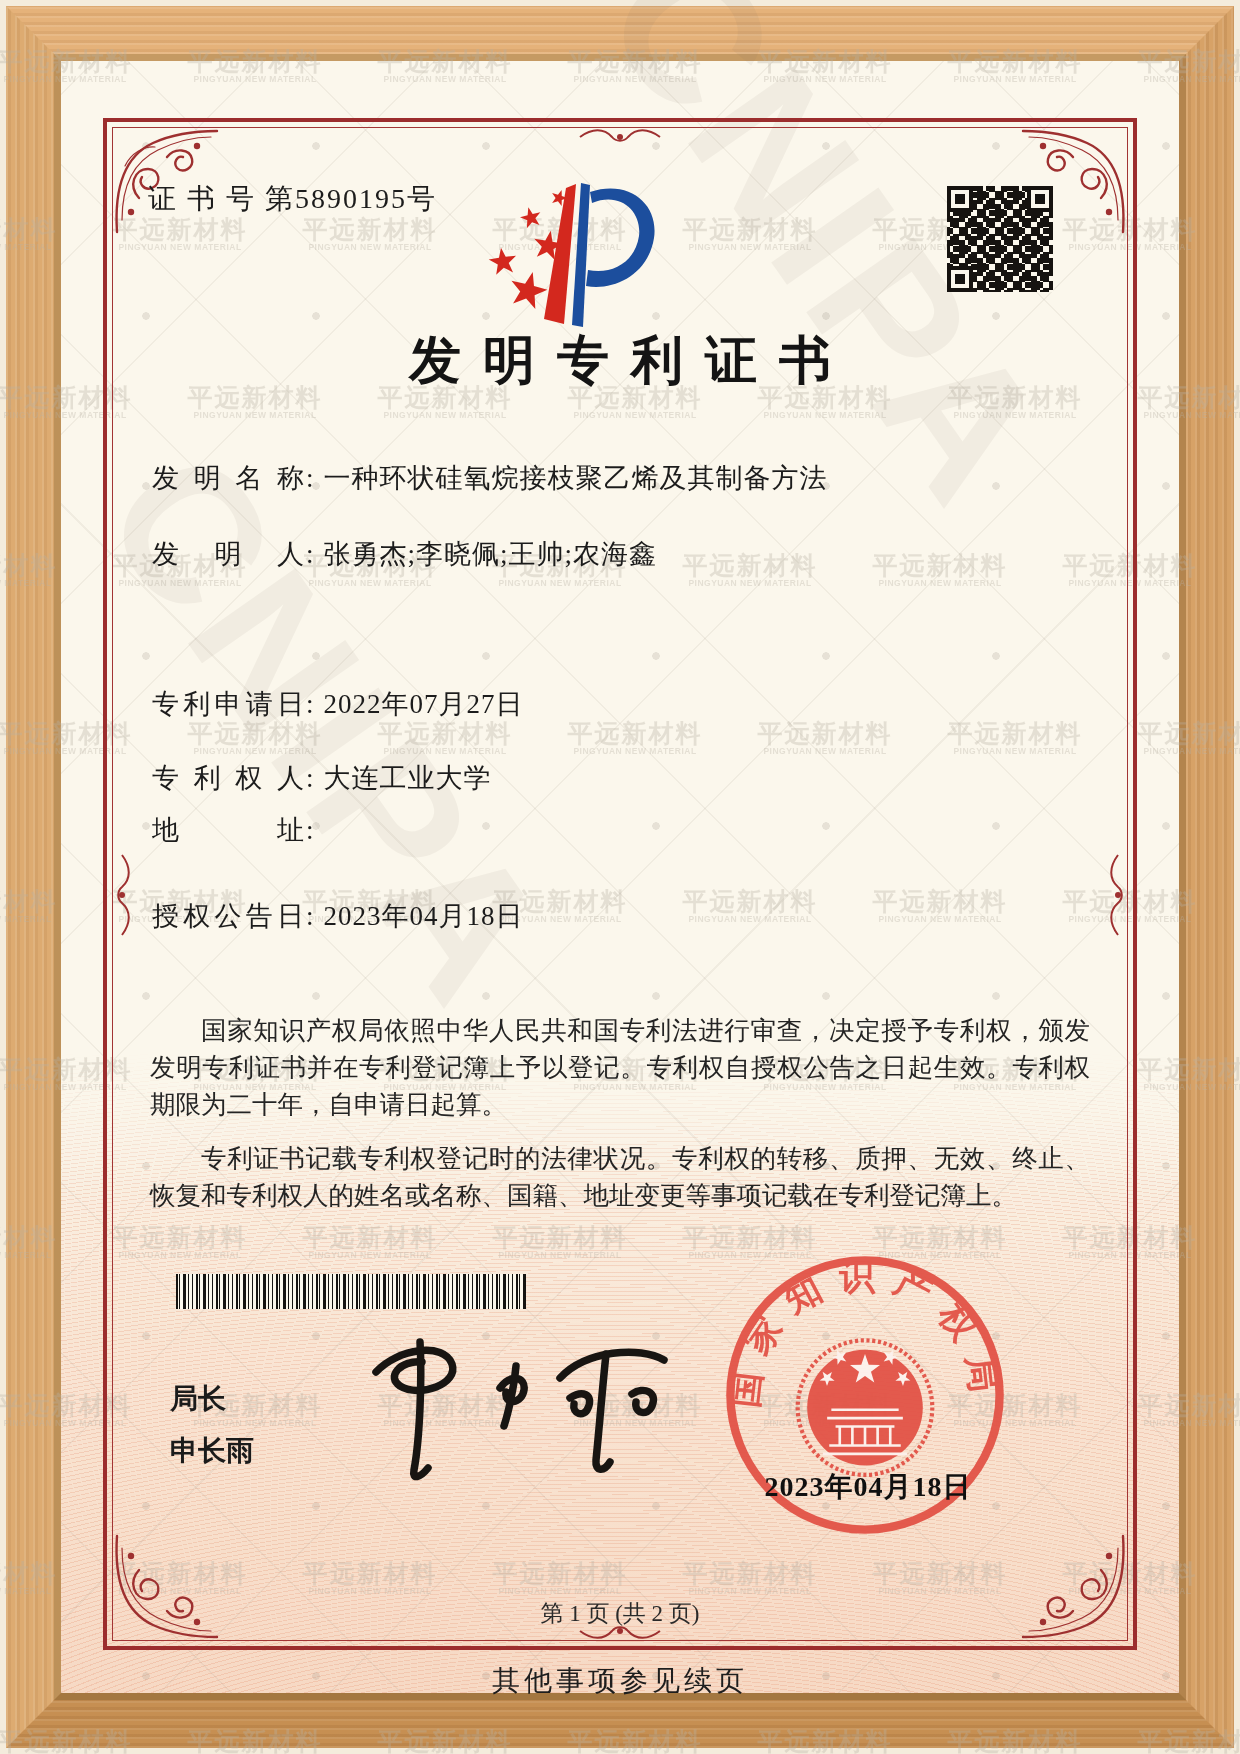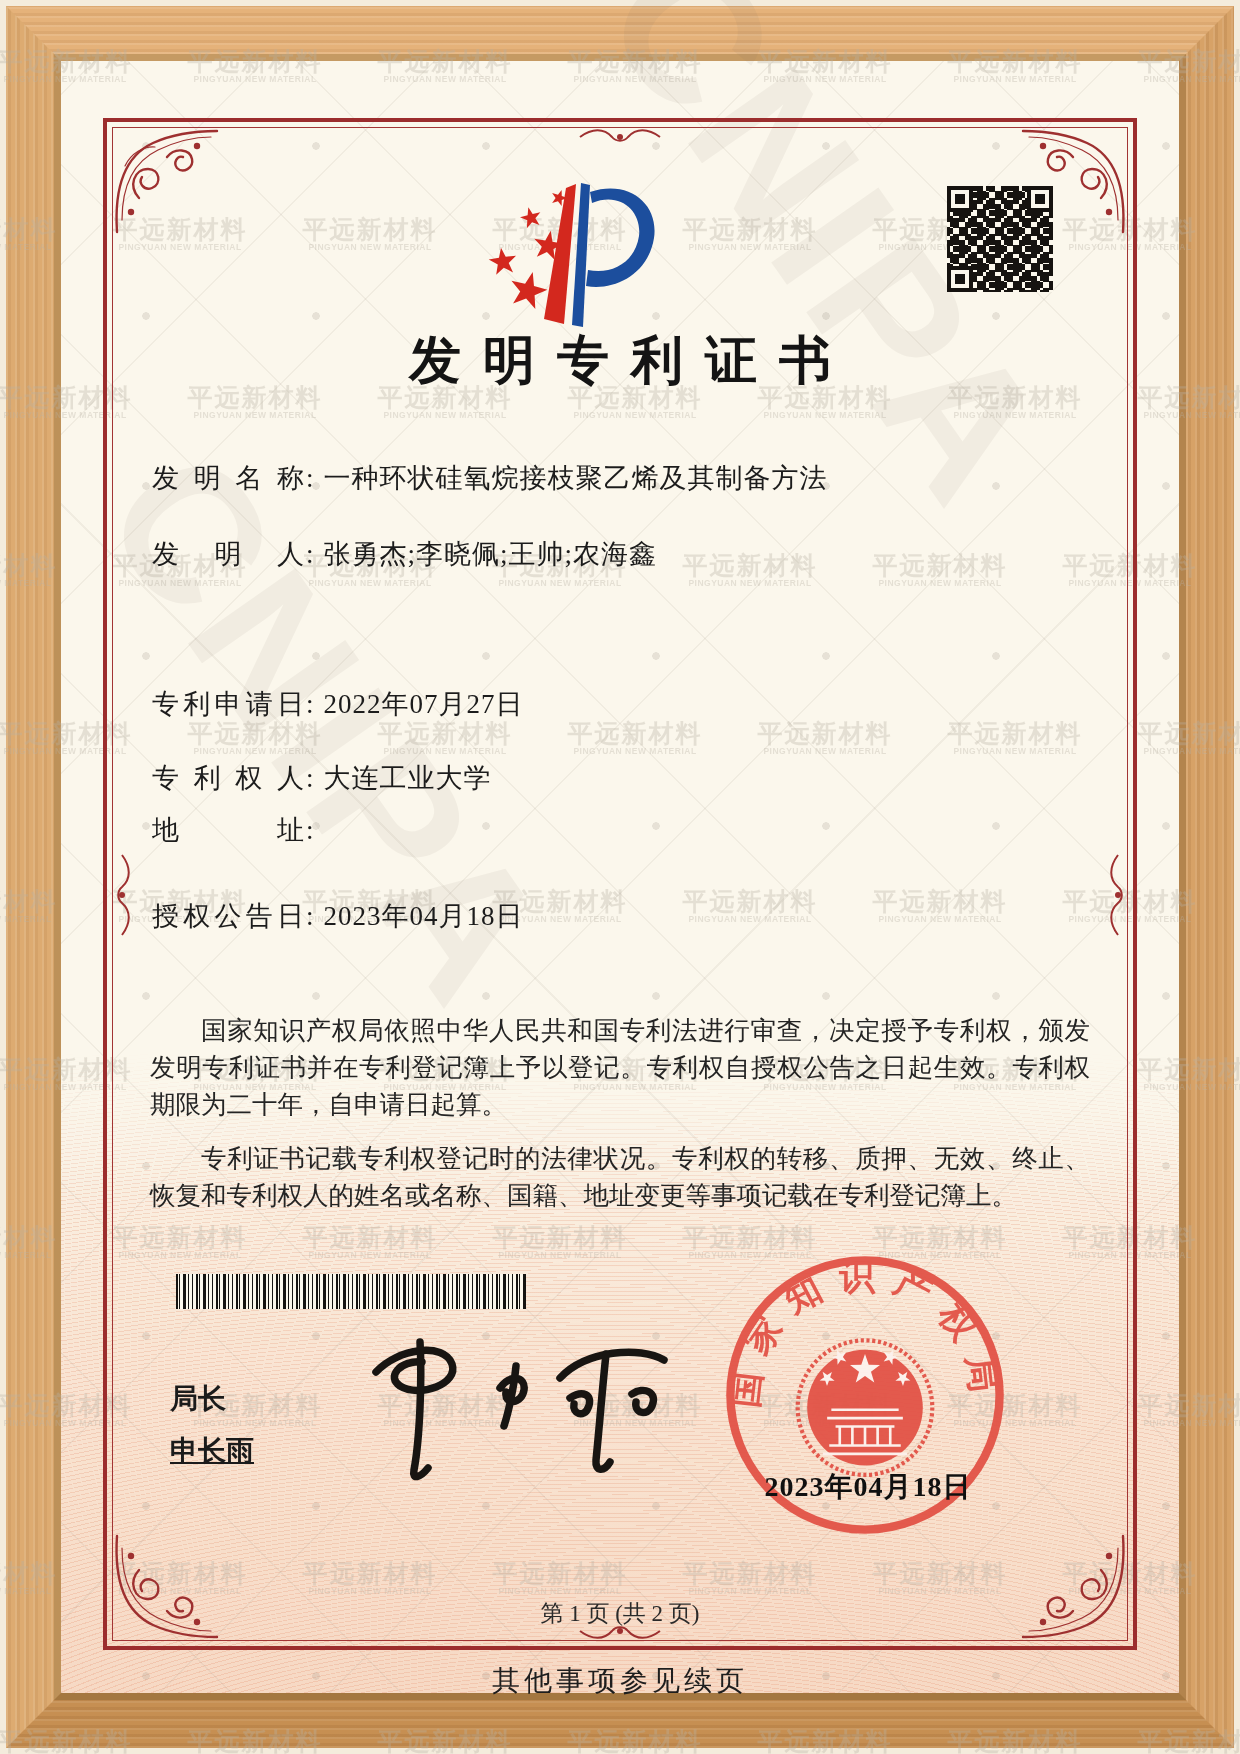--- a/index.html
+++ b/index.html
@@ -472,20 +472,21 @@
     <svg class="sideorn so-r" viewBox="0 0 84 22">
       <g stroke="#9e3030" fill="none" stroke-width="2">
         <path d="M2,11 C14,2 26,2 34,11 C38,16 46,16 50,11 C58,2 70,2 82,11"></path>
         <circle cx="42" cy="11" r="3" fill="#9e3030" stroke="none"></circle>
       </g>
     </svg>
   </div>
 
   <div class="content">
 
+    <div class="cert-no">证 书 号 第5890195号</div>
 
     <svg class="logo" viewBox="0 0 210 150">
       <defs>
         <path id="star" d="M0,-10 L2.35,-3.24 L9.51,-3.09 L3.8,1.24 L5.88,8.09 L0,4 L-5.88,8.09 L-3.8,1.24 L-9.51,-3.09 L-2.35,-3.24 Z"></path>
       </defs>
       <g fill="#d3281e">
         <use href="#star" transform="translate(97,20) scale(0.85) rotate(18)"></use>
         <use href="#star" transform="translate(69,40) scale(1.1) rotate(-14)"></use>
         <use href="#star" transform="translate(86,68) scale(1.55) rotate(10)"></use>
         <use href="#star" transform="translate(41,84) scale(1.45) rotate(-8)"></use>
@@ -538,21 +539,21 @@
     </div>
 
     <div class="paras">
       <p>国家知识产权局依照中华人民共和国专利法进行审查，决定授予专利权，颁发发明专利证书并在专利登记簿上予以登记。专利权自授权公告之日起生效。专利权期限为二十年，自申请日起算。</p>
       <p>专利证书记载专利权登记时的法律状况。专利权的转移、质押、无效、终止、恢复和专利权人的姓名或名称、国籍、地址变更等事项记载在专利登记簿上。</p>
     </div>
 
     <div class="barcode"></div>
 
     <div class="bureau" style="top:1380px;">局长</div>
-    <div class="bureau" style="top:1432px;text-decoration:underline;">申长雨</div>
+    <div class="bureau" style="top:1432px;">申长雨</div>
 
     <svg class="sig" viewBox="0 0 340 160">
       <g stroke="#181512" fill="none" stroke-width="7.5" stroke-linecap="round" stroke-linejoin="round">
         <path d="M28,42 C50,18 96,12 104,34 C111,54 72,68 52,56 C38,47 52,30 74,32"></path>
         <path d="M72,12 C74,48 72,108 66,140 C64,150 72,148 80,138"></path>
         <path d="M152,58 C162,44 178,46 176,60 C174,74 156,76 158,62 M168,36 C166,58 160,84 156,96"></path>
         <path d="M212,48 C238,20 292,16 316,30"></path>
         <path d="M258,24 C254,62 250,112 248,130 C247,142 256,142 262,132"></path>
         <path d="M222,68 C234,60 246,64 240,78 C236,88 224,84 226,74"></path>
         <path d="M284,64 C296,56 310,62 304,76 C299,87 286,83 288,72"></path>

